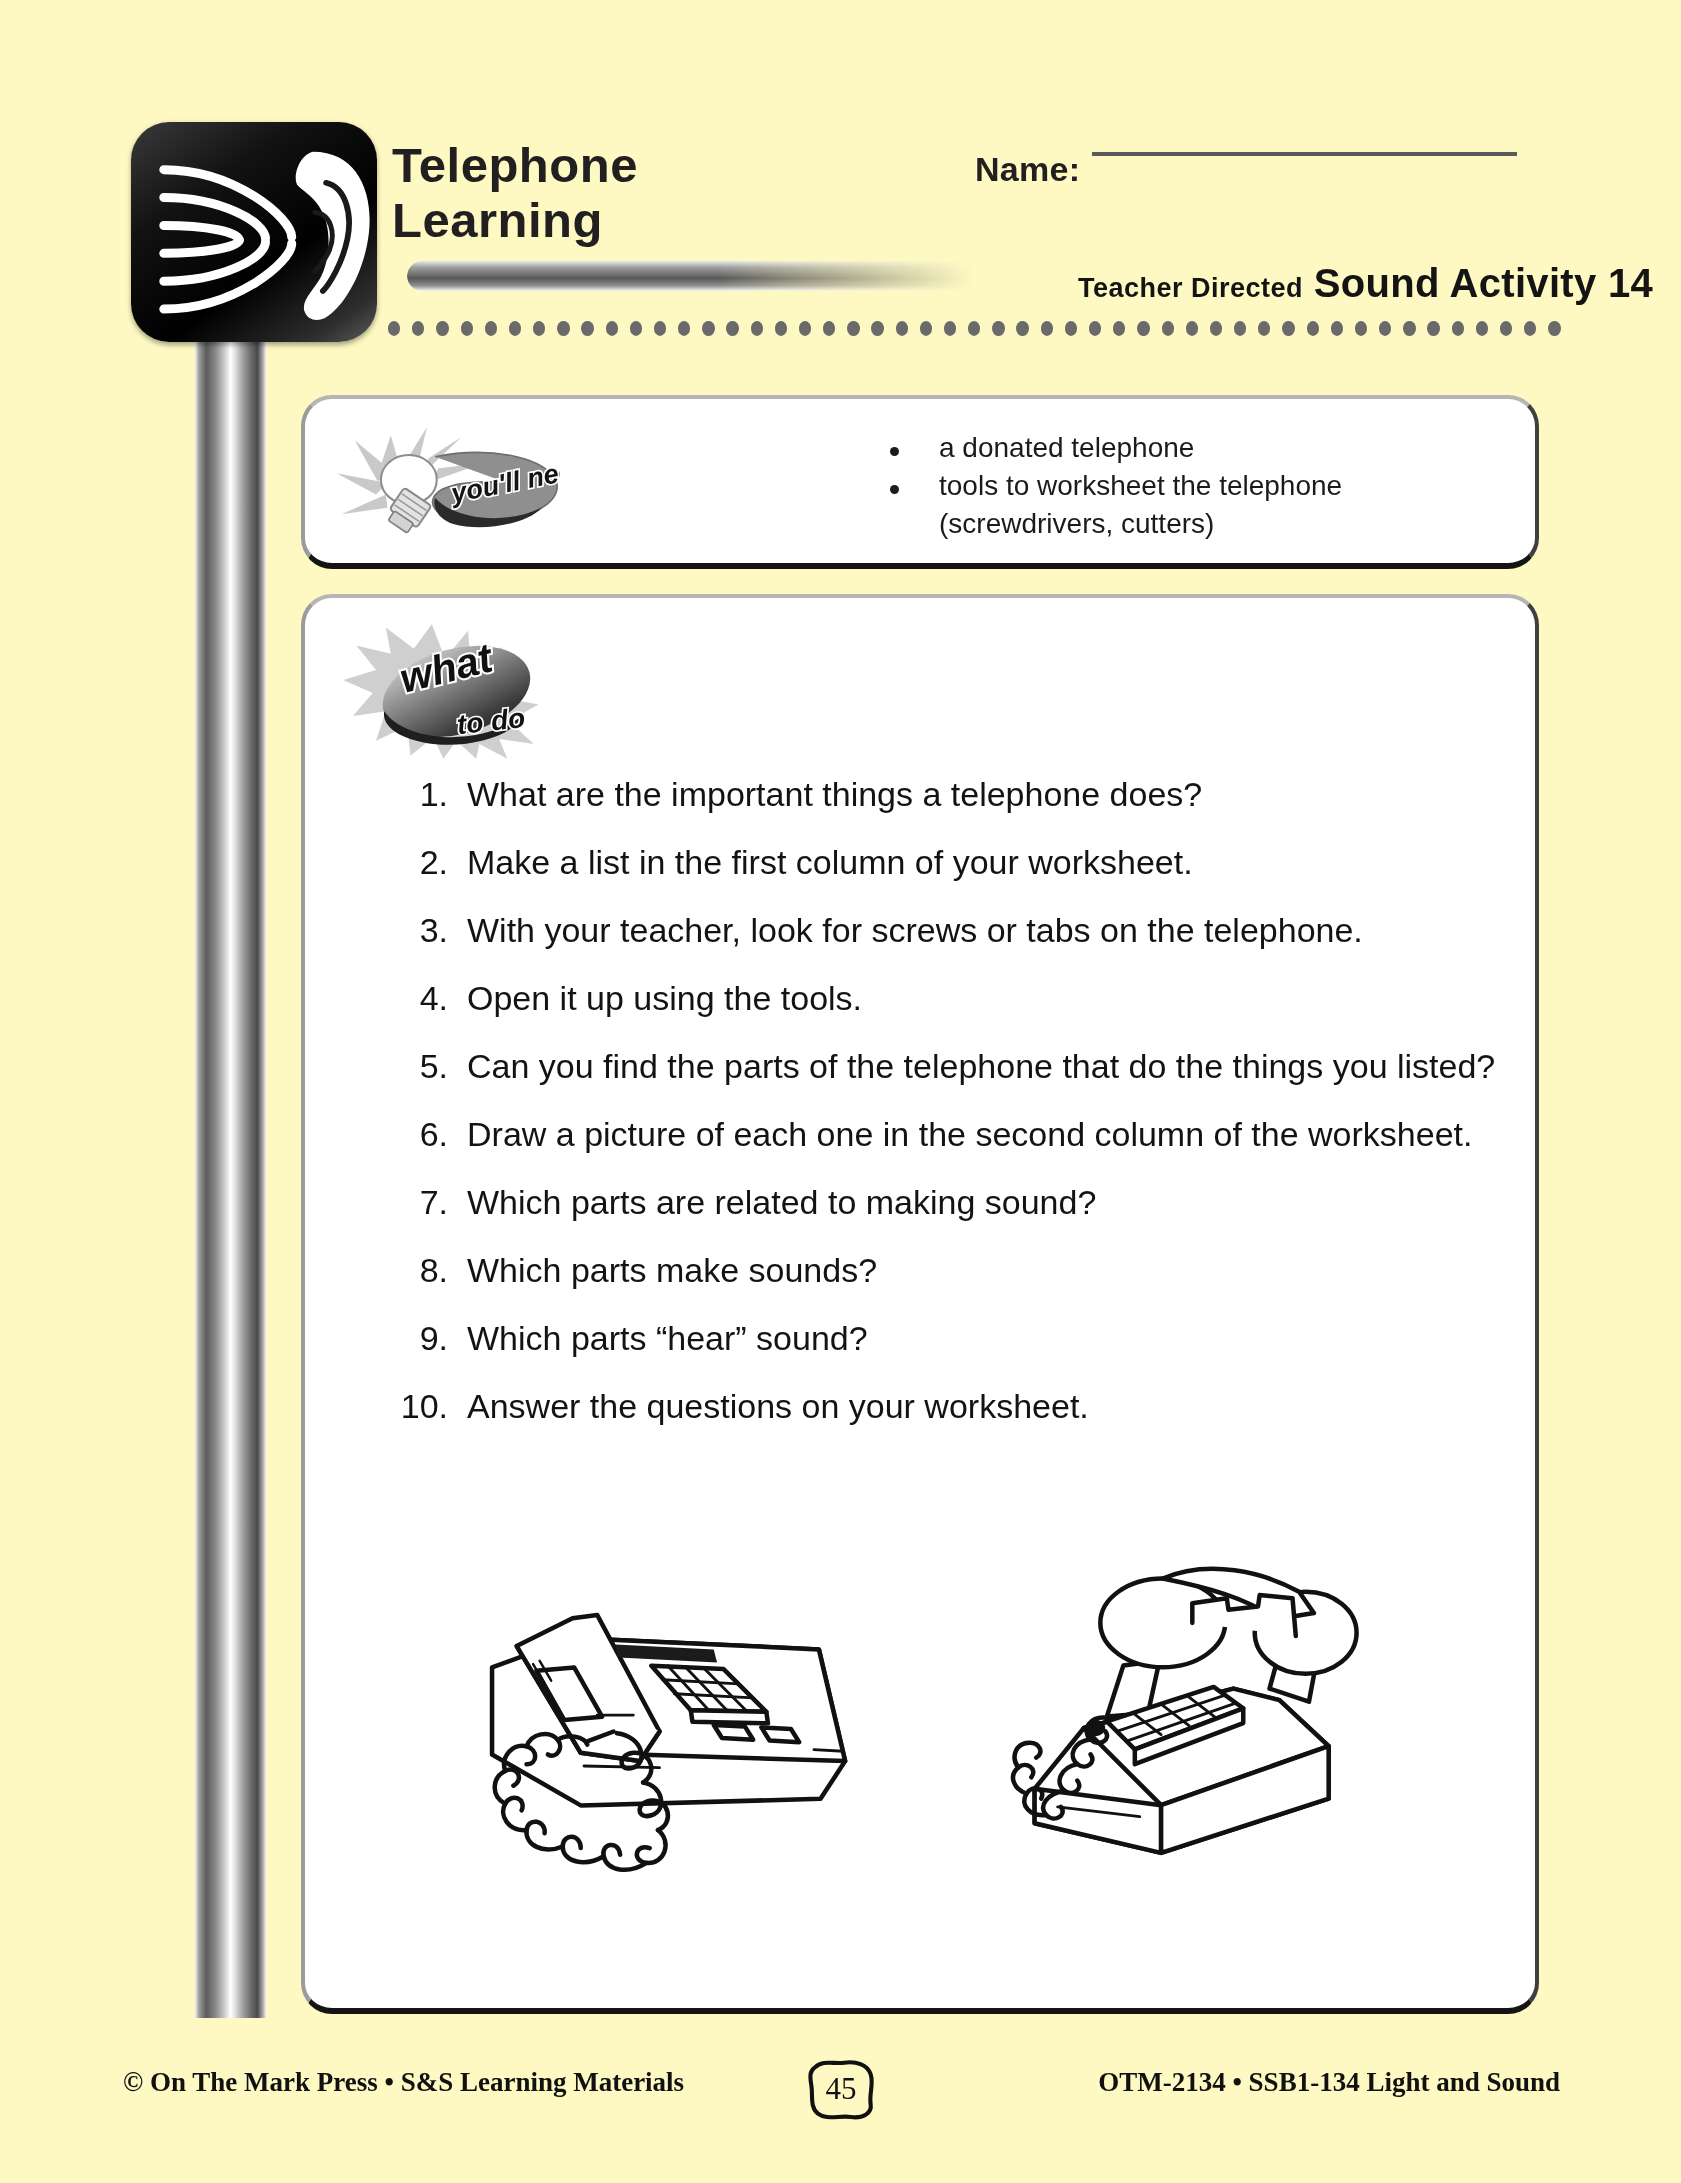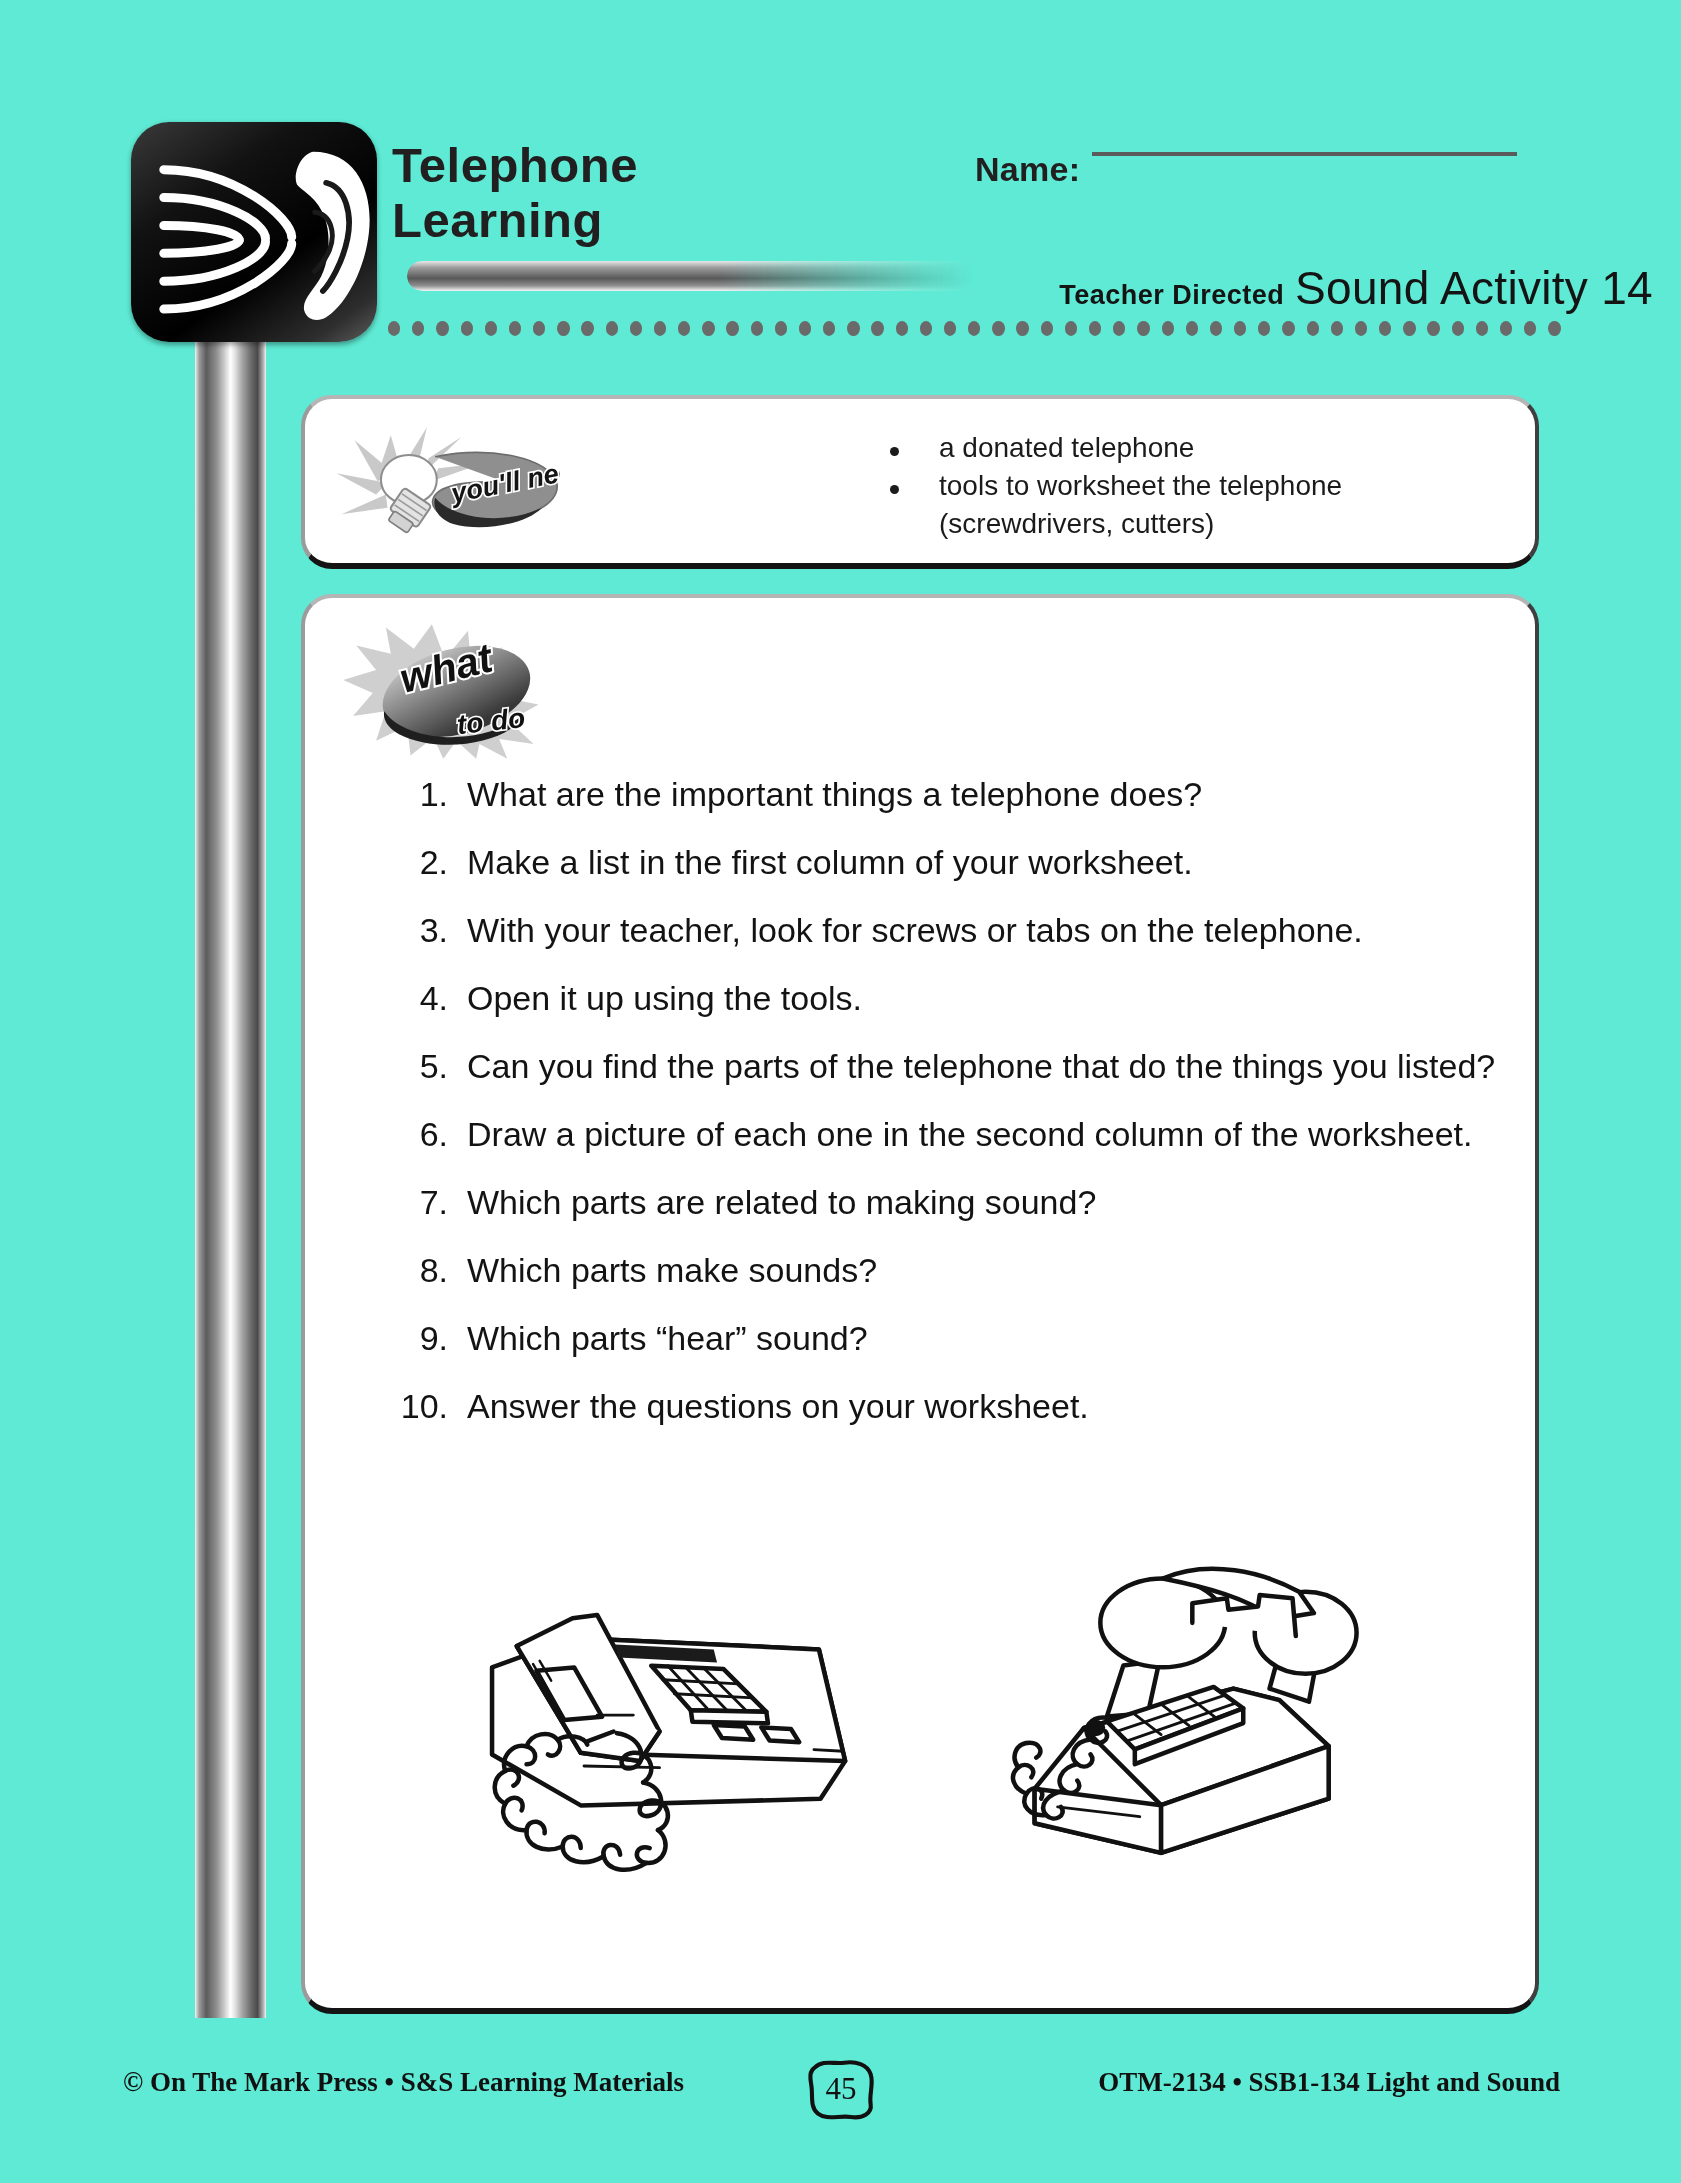--- a/index.html
+++ b/index.html
@@ -9,21 +9,21 @@
     height: 2183px;
     background: #ffffff;
     font-family: "Liberation Sans", sans-serif;
     overflow: hidden;
   }
 
   #page {
     position: relative;
     width: 1682px;
     height: 2183px;
-    background: #5eead4;
+    background: #fef9c3;
   }
 
   
   #chrome-bar {
     position: absolute;
     left: 195px;
     top: 205px;
     width: 71px;
     height: 1813px;
     background: linear-gradient(to right,
@@ -101,22 +101,22 @@
     align-items: baseline;
     color: #141414;
   }
   #teacher-directed {
     font-size: 27px;
     font-weight: bold;
     letter-spacing: 0.5px;
     margin-right: 10.7px;
   }
   #sound-activity {
-    font-size: 46px;
-    font-weight: normal;
+    font-size: 40px;
+    font-weight: bold;
     letter-spacing: 0.3px;
   }
 
   
   #dot-rule {
     position: absolute;
     left: 388px;
     top: 319px;
     width: 1173px;
     height: 18px;

